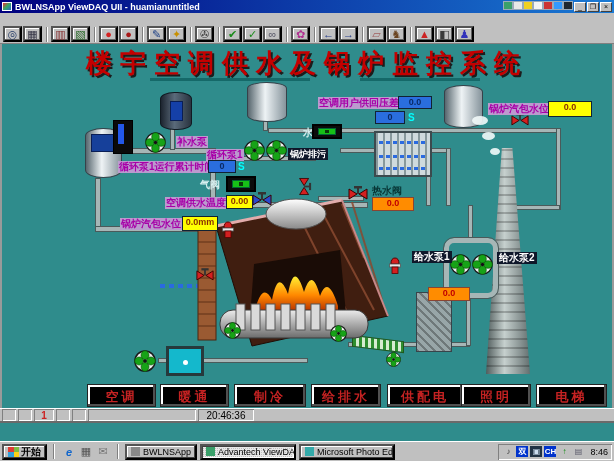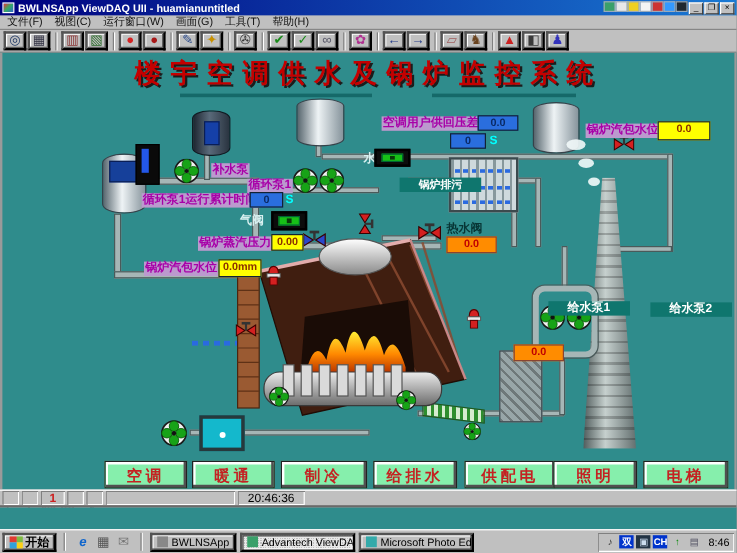--- a/index.html
+++ b/index.html
@@ -17,29 +17,29 @@
           font-size:7px;line-height:8px;text-align:center;color:#000;padding:0;}
   #menubar{left:0;top:13px;width:614px;height:12px;background:#c0c0c0;display:flex;align-items:center;
            gap:10px;padding:0 6px;font-size:9px;color:#111;border-bottom:1px solid #868686;}
   #toolbar{left:0;top:25px;width:614px;height:19px;background:#c0c0c0;display:flex;align-items:center;
            padding:1px 3px;border-bottom:1px solid #808080;}
   .tb-btn{width:19px;height:16px;margin-right:1px;background:#c0c0c0;display:flex;align-items:center;justify-content:center;
           font-size:11px;line-height:16px;box-shadow:inset -1px -1px 0 #606060,inset 1px 1px 0 #fff;}
   .tb-sep{width:2px;height:15px;margin:0 3px;border-left:1px solid #808080;border-right:1px solid #fff;}
   
   #canvas{left:0;top:44px;width:614px;height:364px;background:#2f8c8c;border-left:2px solid #9a9a9a;border-right:2px solid #9a9a9a;}
-  #screen-title{left:0;top:46px;width:614px;text-align:center;font-size:22px;font-weight:bold;
+  #screen-title{left:0;top:46px;width:614px;text-align:center;font-size:26px;font-weight:bold;
                 letter-spacing:8px;color:#c40000;text-shadow:2px 2px 0 #1c1c1c;white-space:nowrap;}
   .rule{background:#156969;height:3px;}
   .pipe{background:#a6b6b6;border:1px solid #4a5a5a;}
   .dash-blue{background:repeating-linear-gradient(90deg,#2a6ae0 0 5px,transparent 5px 9px);height:4px;}
   
   .lab{font-size:10px;font-weight:bold;line-height:12px;white-space:nowrap;}
   .lab-mag{color:#a800a8;background:#bb9ace;padding:0 1px;}
-  .lab-solid{color:#fff;background:#0f766e;padding:0 16px;margin-left:45px;}
+  .lab-solid{color:#fff;background:#0f172a;padding:0 2px;}
   .lab-light{color:#d8f0f0;}
   .lab-dark{color:#073535;}
   .val{font-size:9px;font-weight:bold;text-align:center;border:1px solid #123;line-height:11px;}
   .val-blue{background:#2a6ede;color:#07royal;color:#0a2a66;}
   .val-yellow{background:#ffff00;color:#8a3000;}
   .val-orange{background:#ff8c00;color:#c00000;border-color:#843;}
   .unit{color:#00ffff;font-size:10px;font-weight:bold;}
   .ind{background:#0c0c0c;border:2px solid #000;display:flex;align-items:center;justify-content:center;}
   .ind .led{width:70%;height:60%;background:#17c017;border:1px solid #063;position:relative;}
   .ind .led:after{content:"";position:absolute;left:40%;top:10%;width:20%;height:80%;background:#0a3a0a;}
@@ -52,21 +52,21 @@
   .exch-dash{background:repeating-linear-gradient(90deg,#2a6ae0 0 4px,transparent 4px 7px);height:3px;}
   .tower{background:#98a6a8 repeating-linear-gradient(45deg,rgba(0,0,0,.28) 0 2px,transparent 2px 6px);border:1px solid #38444a;}
   .cyantank{background:#14b8cc;border:3px solid #26393c;}
   .cyantank:after{content:"";position:absolute;left:45%;top:45%;width:5px;height:5px;background:#fff;border-radius:50%;}
   .chimney{background:repeating-linear-gradient(0deg,transparent 0 7px,rgba(0,0,0,.22) 7px 9px),
            linear-gradient(90deg,#505c5c,#c6d0ce 42%,#647070);
            clip-path:polygon(36% 0,60% 0,100% 100%,0 100%);}
   .puff{background:rgba(242,250,250,.9);border-radius:50%;filter:blur(.6px);}
   .conveyor{background:repeating-linear-gradient(90deg,#2e8e2e 0 3px,#d6ecd0 3px 6px);border:1px solid #20591c;transform:skewY(7deg);}
   
-  .nav-btn{position:absolute;top:384px;height:23px;background:#86efac;color:#c42222;font-weight:bold;font-size:13px;
+  .nav-btn{position:absolute;top:384px;height:23px;background:#000000;color:#c42222;font-weight:bold;font-size:13px;
            letter-spacing:3px;text-align:center;line-height:21px;
            box-shadow:inset -2px -2px 0 #505050,inset 2px 2px 0 #fff;border:1px solid #222;white-space:nowrap;}
   .nav-btn.active{background:#dedede;box-shadow:inset -2px -2px 0 #404040,inset 2px 2px 0 #fff;}
   
   #statusbar{left:0;top:408px;width:614px;height:15px;background:#c0c0c0;display:flex;align-items:center;padding:1px 2px;gap:2px;
              border-top:1px solid #fff;border-bottom:2px solid #6a6a6a;font-size:10px;}
   .sb-cell{height:12px;box-shadow:inset 1px 1px 0 #808080,inset -1px -1px 0 #fff;display:flex;align-items:center;padding:0 3px;}
   #desktop{left:0;top:423px;width:614px;height:18px;background:#2f8c8c;}
   
   #taskbar{left:0;top:441px;width:614px;height:20px;background:#c0c0c0;border-top:1px solid #fff;display:flex;align-items:center;padding:1px 2px;gap:3px;}
@@ -119,28 +119,20 @@
     <span class="badge" style="background:linear-gradient(135deg,#e33,#3a6,#36c);border-color:#fff;"></span>
     <span id="title-text">BWLNSApp ViewDAQ UII - huamianuntitled</span>
     <span id="titlebar-right">
       <span id="titlebar-badges"><span class="badge" style="background: rgb(58, 160, 106);"></span><span class="badge" style="background: rgb(232, 232, 232);"></span><span class="badge" style="background: rgb(240, 208, 32);"></span><span class="badge" style="background: rgb(244, 244, 244);"></span><span class="badge" style="background: rgb(204, 51, 51);"></span><span class="badge" style="background: rgb(51, 153, 255);"></span><span class="badge" style="background: rgb(32, 40, 48);"></span></span>
       <button class="winbtn">_</button>
       <button class="winbtn">❐</button>
       <button class="winbtn">×</button>
     </span>
   </div>
 
-  <div id="menubar" class="abs">
-      <span class="menu-item">文件(F)</span>
-      <span class="menu-item">视图(C)</span>
-      <span class="menu-item">运行窗口(W)</span>
-      <span class="menu-item">画面(G)</span>
-      <span class="menu-item">工具(T)</span>
-      <span class="menu-item">帮助(H)</span>
-    </div>
 
   <div id="toolbar" class="abs">
       <button class="tb-btn" style="color: rgb(34, 58, 102);">◎</button>
       <button class="tb-btn" style="color: rgb(51, 51, 68);">▦</button>
       <span class="tb-sep"></span>
       <button class="tb-btn" style="color: rgb(136, 51, 51);">▥</button>
       <button class="tb-btn" style="color: rgb(42, 106, 42);">▧</button>
       <span class="tb-sep"></span>
       <button class="tb-btn" style="color: rgb(212, 34, 34);">●</button>
       <button class="tb-btn" style="color: rgb(168, 24, 24);">●</button>
@@ -340,21 +332,21 @@
   <div class="abs lab lab-light" style="left:303px;top:127px">水位</div>
   <div class="abs ind" style="left:312px;top:124px;width:30px;height:15px">
       <span class="led"></span>
     </div>
 
   <div class="abs lab lab-light" style="left:200px;top:179px">气阀</div>
   <div class="abs ind" style="left:226px;top:176px;width:30px;height:16px">
       <span class="led"></span>
     </div>
 
-  <div class="abs lab lab-mag" style="left:165px;top:197px">锅炉蒸汽压力</div>
+  <div class="abs lab lab-mag" style="left:165px;top:197px">空调供水温度</div>
   <div class="abs val val-yellow" style="left:226px;top:195px;width:27px;height:14px">0.00</div>
 
   <div class="abs lab lab-mag" style="left:120px;top:218px">锅炉汽包水位</div>
   <div class="abs val val-yellow" style="left:182px;top:216px;width:36px;height:15px">0.0mm</div>
 
   <div class="abs lab lab-mag" style="left:488px;top:103px">锅炉汽包水位</div>
   <div class="abs val val-yellow" style="left:548px;top:101px;width:44px;height:16px">0.0</div>
 
   <div class="abs lab lab-dark" style="left:372px;top:185px">热水阀</div>
   <div class="abs val val-orange" style="left:372px;top:197px;width:42px;height:14px">0.0</div>

